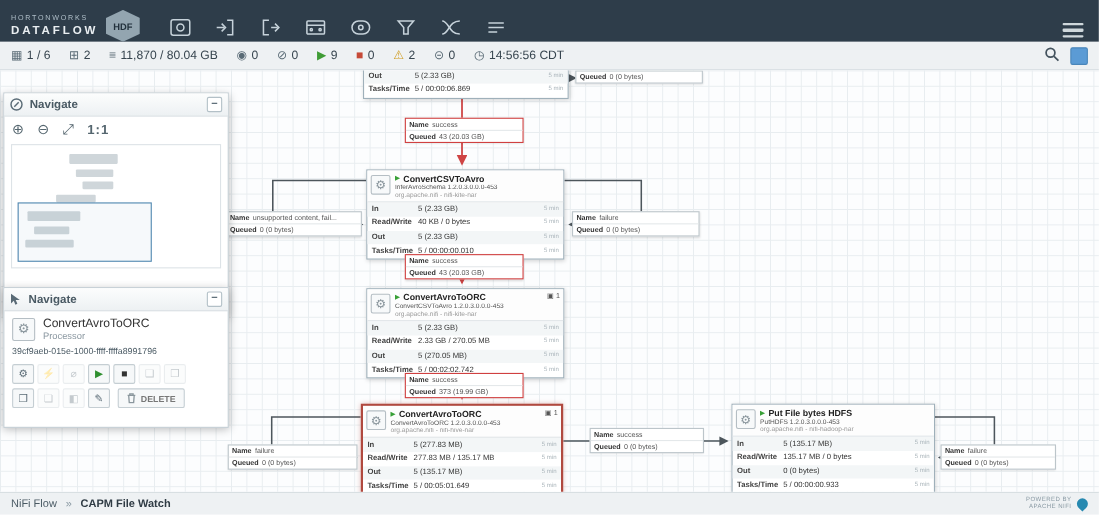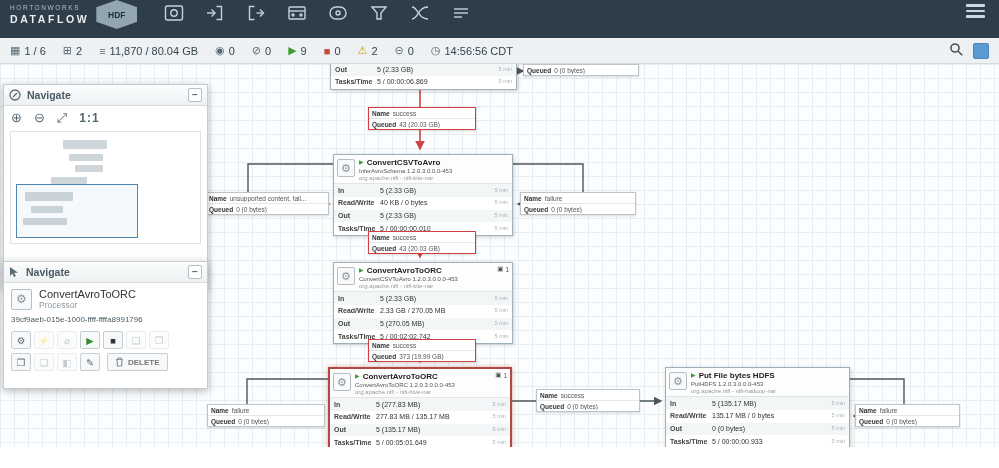--- a/index.html
+++ b/index.html
@@ -1,25 +1,25 @@
 <!DOCTYPE html>
 <html><head>
 <meta charset="utf-8">
 <style>
   *{box-sizing:border-box;margin:0;padding:0}
   body{width:999px;height:468px;overflow:hidden;font-family:"Liberation Sans",sans-serif;background:#fff}
   .app{position:relative;width:999px;height:468px;overflow:hidden}
 
   
-  .header{height:38px;background:#2e3d4a;display:flex;align-items:flex-start;padding:0 10px}
+  .header{height:38px;background:#2e3d4a;display:flex;align-items:flex-end;padding:0 10px}
   .brand{display:flex;align-items:center;gap:7px}
   .brand-text{line-height:1}
   .brand-top{font-size:6.5px;letter-spacing:1.6px;color:#aebdc7}
   .brand-bottom{font-size:10.5px;letter-spacing:2.6px;color:#e9eef1;font-weight:bold;margin-top:2px}
-  .hdf-badge{width:41px;height:29px;background:#93a5b0;clip-path:polygon(50% 0,100% 25%,100% 75%,50% 100%,0 75%,0 25%);display:flex;align-items:center;justify-content:center;font-size:8.5px;font-weight:bold;color:#22313c}
+  .hdf-badge{width:31px;height:29px;background:#93a5b0;clip-path:polygon(50% 0,100% 25%,100% 75%,50% 100%,0 75%,0 25%);display:flex;align-items:center;justify-content:center;font-size:8.5px;font-weight:bold;color:#22313c}
   .toolbar{display:flex;gap:15px;margin-left:24px}
   .tool{width:26px;height:26px;display:flex;align-items:center;justify-content:center;cursor:grab}
   .tool svg{stroke:#c6d2da;fill:none;stroke-width:1.4}
   .menu-btn{margin-left:auto;display:flex;flex-direction:column;gap:3px;cursor:pointer;padding:4px}
   .menu-btn span{display:block;width:19px;height:2.5px;background:#cfd8dc;border-radius:1px}
 
   
   .statusbar{height:26px;background:#eef1f3;border-bottom:1px solid #d3dade;display:flex;align-items:center;gap:17px;padding:0 10px;font-size:11px;color:#37454f}
   .sb-item{display:flex;align-items:center;gap:4px;white-space:nowrap}
   .sb-ic{font-size:11px;color:#5a6b76}
@@ -545,14 +545,26 @@
                 <path d="M1,2.5 h7 M3,2.5 V1 h3 v1.5 M2,2.5 L2.5,9 h4 L7,2.5"></path>
               </svg>
             <span>DELETE</span>
           </span>
         </div>
       </div>
     </div>
 
   </div>
 
+  <div class="footer">
+    <span class="bc-root">NiFi Flow</span>
+    <span class="bc-sep">»</span>
+    <span class="bc-current">CAPM File Watch</span>
+    <span class="powered">
+      <span>
+        <div>POWERED BY</div>
+        <div>APACHE NIFI</div>
+      </span>
+      <span class="powered-mark"></span>
+    </span>
+  </div>
 
 </div>
 
 </body></html>

